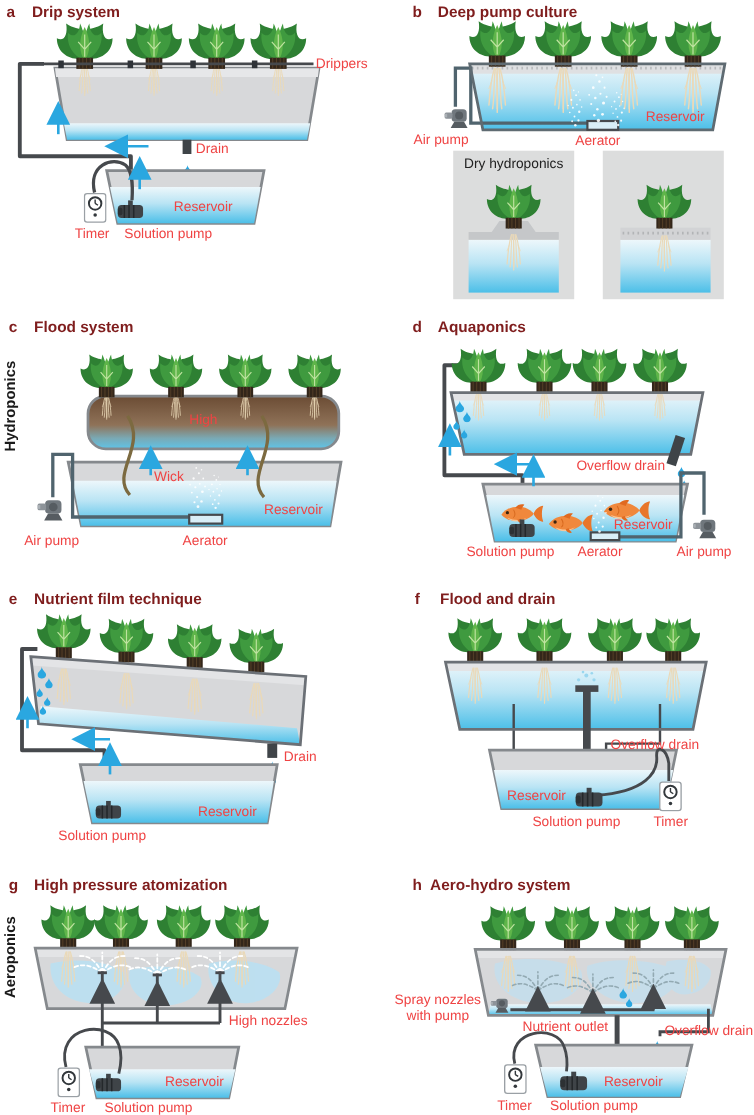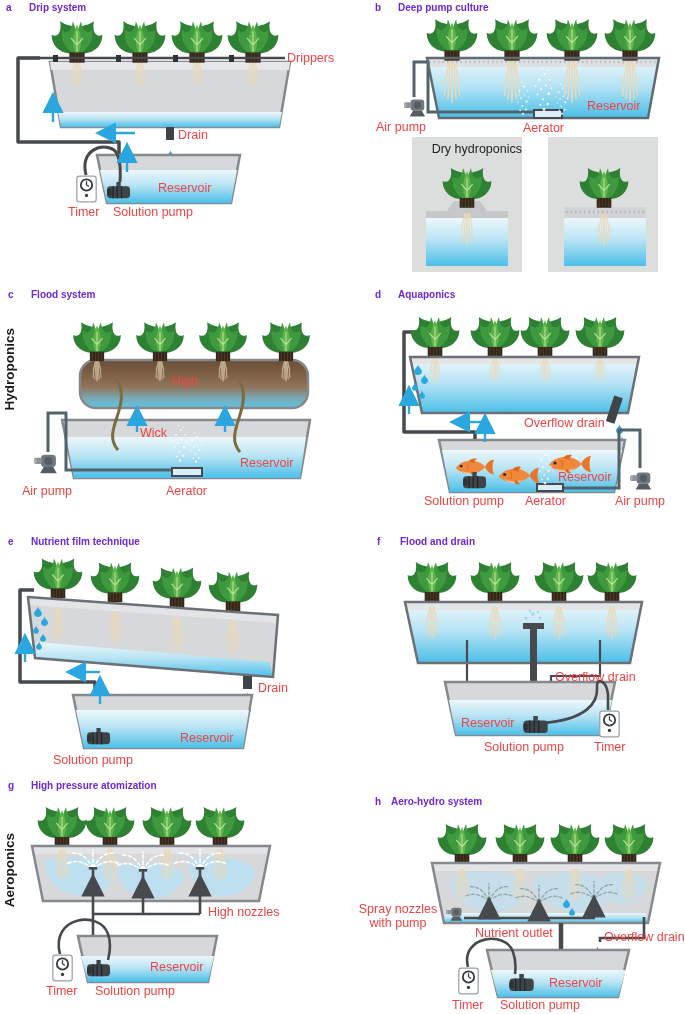--- a/index.html
+++ b/index.html
@@ -1,24 +1,24 @@
 <!DOCTYPE html>
 <html><head>
 <meta charset="utf-8">
 <style>
   html,body{margin:0;padding:0;background:#fff;font-family:"Liberation Sans",sans-serif;}
   #fig{position:relative;width:685px;height:1014px;background:#fff;overflow:hidden;}
   .panel{position:absolute;}
   .art{position:absolute;left:0;top:0;}
-  .hdr{position:absolute;font-weight:bold;font-size:10px;color:#6d28d9;white-space:nowrap;z-index:5;}
+  .hdr{position:absolute;font-weight:bold;font-size:14px;color:#7f1d1d;white-space:nowrap;z-index:5;}
   .hdr .letter{display:inline-block;width:23px;}
   .lbl{position:absolute;font-size:12.5px;color:#ef4444;white-space:nowrap;line-height:1.15;z-index:5;}
   .lbl.wrap{white-space:normal;text-align:center;}
   .vlabel{position:absolute;font-weight:bold;font-size:13.5px;color:#1a1a1a;writing-mode:vertical-rl;transform:rotate(180deg);z-index:6;}
-  .insettitle{position:absolute;font-size:12.5px;color:#222;text-align:right;z-index:5;line-height:1.2;}
+  .insettitle{position:absolute;font-size:12.5px;color:#222;text-align:center;z-index:5;line-height:1.2;}
 </style>
 </head>
 <body>
 
 <svg width="0" height="0" style="position:absolute" aria-hidden="true">
   <defs>
     <linearGradient id="waterG" x1="0" y1="0" x2="0" y2="1">
       <stop offset="0" stop-color="#edf7fb"></stop>
         <stop offset="0.45" stop-color="#b9e4f4"></stop>
         <stop offset="1" stop-color="#4cbfe8"></stop>
@@ -424,21 +424,21 @@
       <path d="M200 193 C245 190 256 172 255 158 C254 146 264 150 266 164 L266 180" stroke="#46494d" stroke-width="2.6" fill="none"></path>
       <use href="#pump" x="180" y="186" width="28" height="18"></use>
       <use href="#timerbox" x="257" y="180" width="21" height="28"></use>
     </svg>
     <div class="lbl" style="left:213px;top:140px">Overflow drain</div>
     <div class="lbl" style="left:119px;top:186px">Reservoir</div>
     <div class="lbl" style="left:142px;top:210px">Solution pump</div>
     <div class="lbl" style="left:252px;top:210px">Timer</div>
   </section>
 
-  <section class="panel" style="left:0;top:764px;width:342px;height:234px">
+  <section class="panel" style="left:0;top:780px;width:342px;height:234px">
     <div class="hdr" style="left:8px;top:16px">
       <span class="letter">g</span><span>High pressure atomization</span>
     </div>
     <svg class="art" width="342" height="234" viewBox="0 0 342 234">
       <polygon points="32,82 270,82 259,137 43,137" fill="#d7d8da"></polygon>
       <polygon points="32,82 270,82 269,90 33,90" fill="#e3e4e6"></polygon>
       <g fill="#b9e1f3" opacity="0.85">
         <path d="M46 96 C70 90 100 94 112 104 C118 116 104 132 84 132 C62 132 44 118 46 96 Z"></path>
         <path d="M118 102 C140 96 168 98 182 108 C188 120 172 134 150 134 C130 134 114 120 118 102 Z"></path>
         <path d="M190 96 C212 90 240 94 254 104 C258 116 244 132 222 132 C202 132 186 114 190 96 Z"></path>

